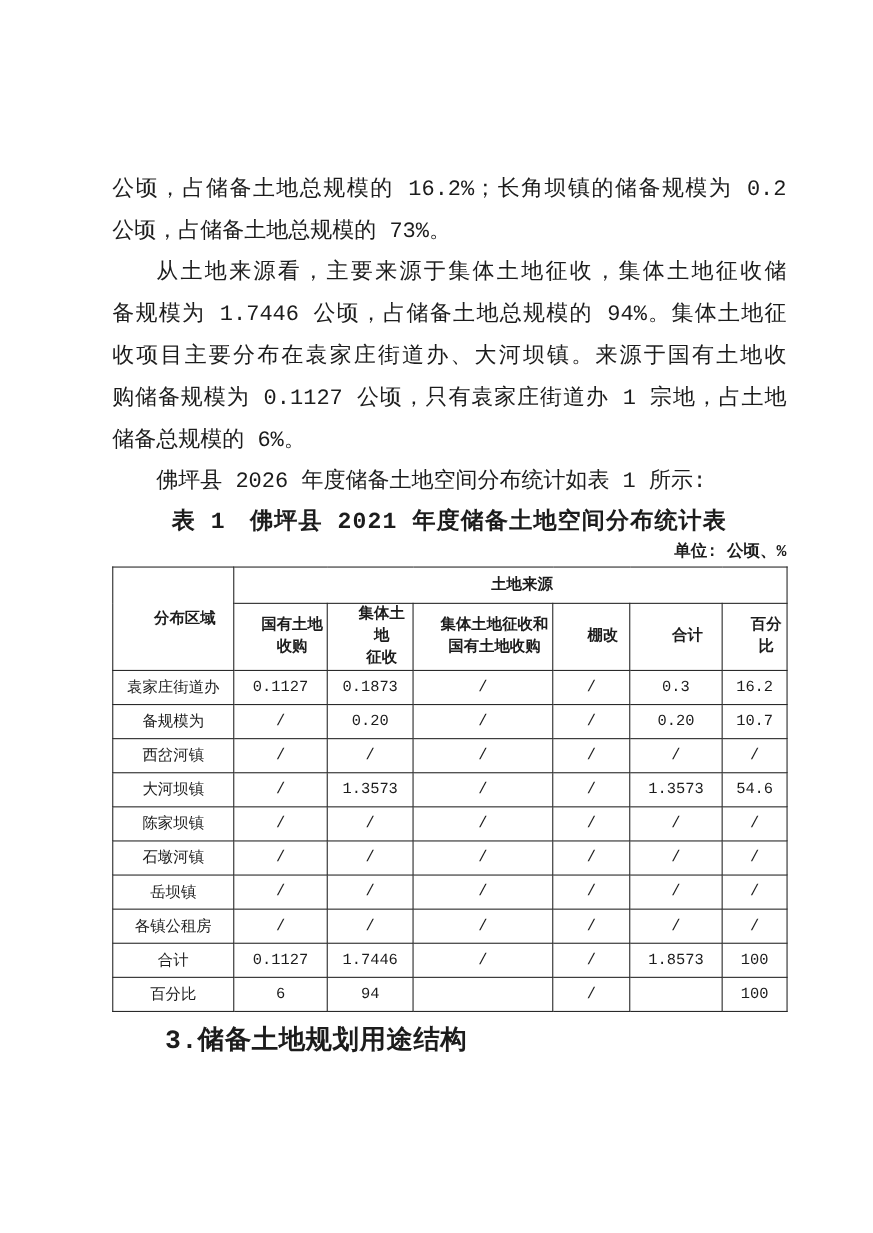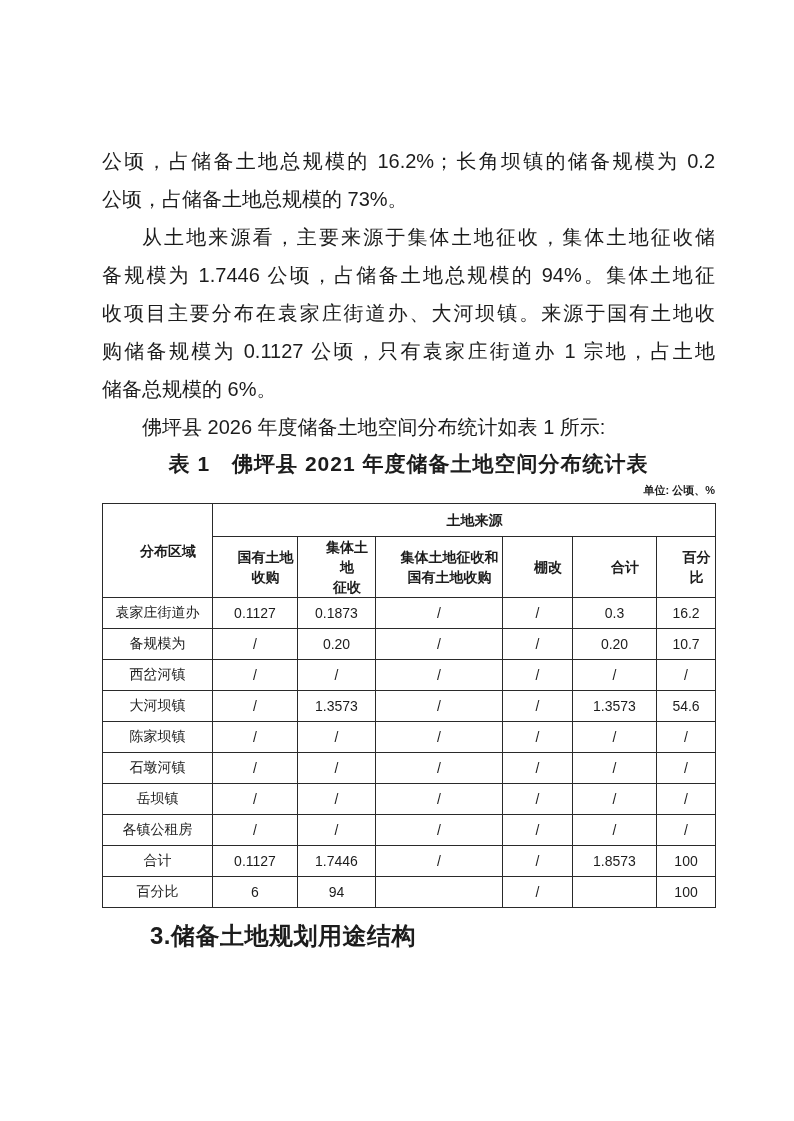--- a/index.html
+++ b/index.html
@@ -1,22 +1,23 @@
 <!DOCTYPE html>
 <html><head>
 <meta charset="utf-8">
 <style>
   html,body { margin:0; padding:0; background:#ffffff; }
   .page {
     position:relative;
     width:794px; height:978px;
     background:#ffffff;
-    font-family:Liberation Sans, sans-serif;
+    font-family:Liberation Mono, monospace;
     color:#1c1c1c;
     overflow:hidden;
+    margin-top:12px;
   }
   .content {
     position:absolute;
     left:102px; top:142px;
     width:613px;
   }
   .para { margin:0; }
   .line {
     font-size:20px;
     line-height:38px;
@@ -29,21 +30,21 @@
 
   .table-title {
     font-size:21px;
     font-weight:bold;
     text-align:center;
     line-height:30px;
     margin-top:3px;
     letter-spacing:1px;
   }
   .unit-note {
-    font-size:11px;
+    font-size:15px;
     font-weight:bold;
     text-align:right;
     line-height:22px;
     margin:0 0 2px 0;
   }
   table.dist {
     border-collapse:collapse;
     table-layout:fixed;
     width:613px;
   }

